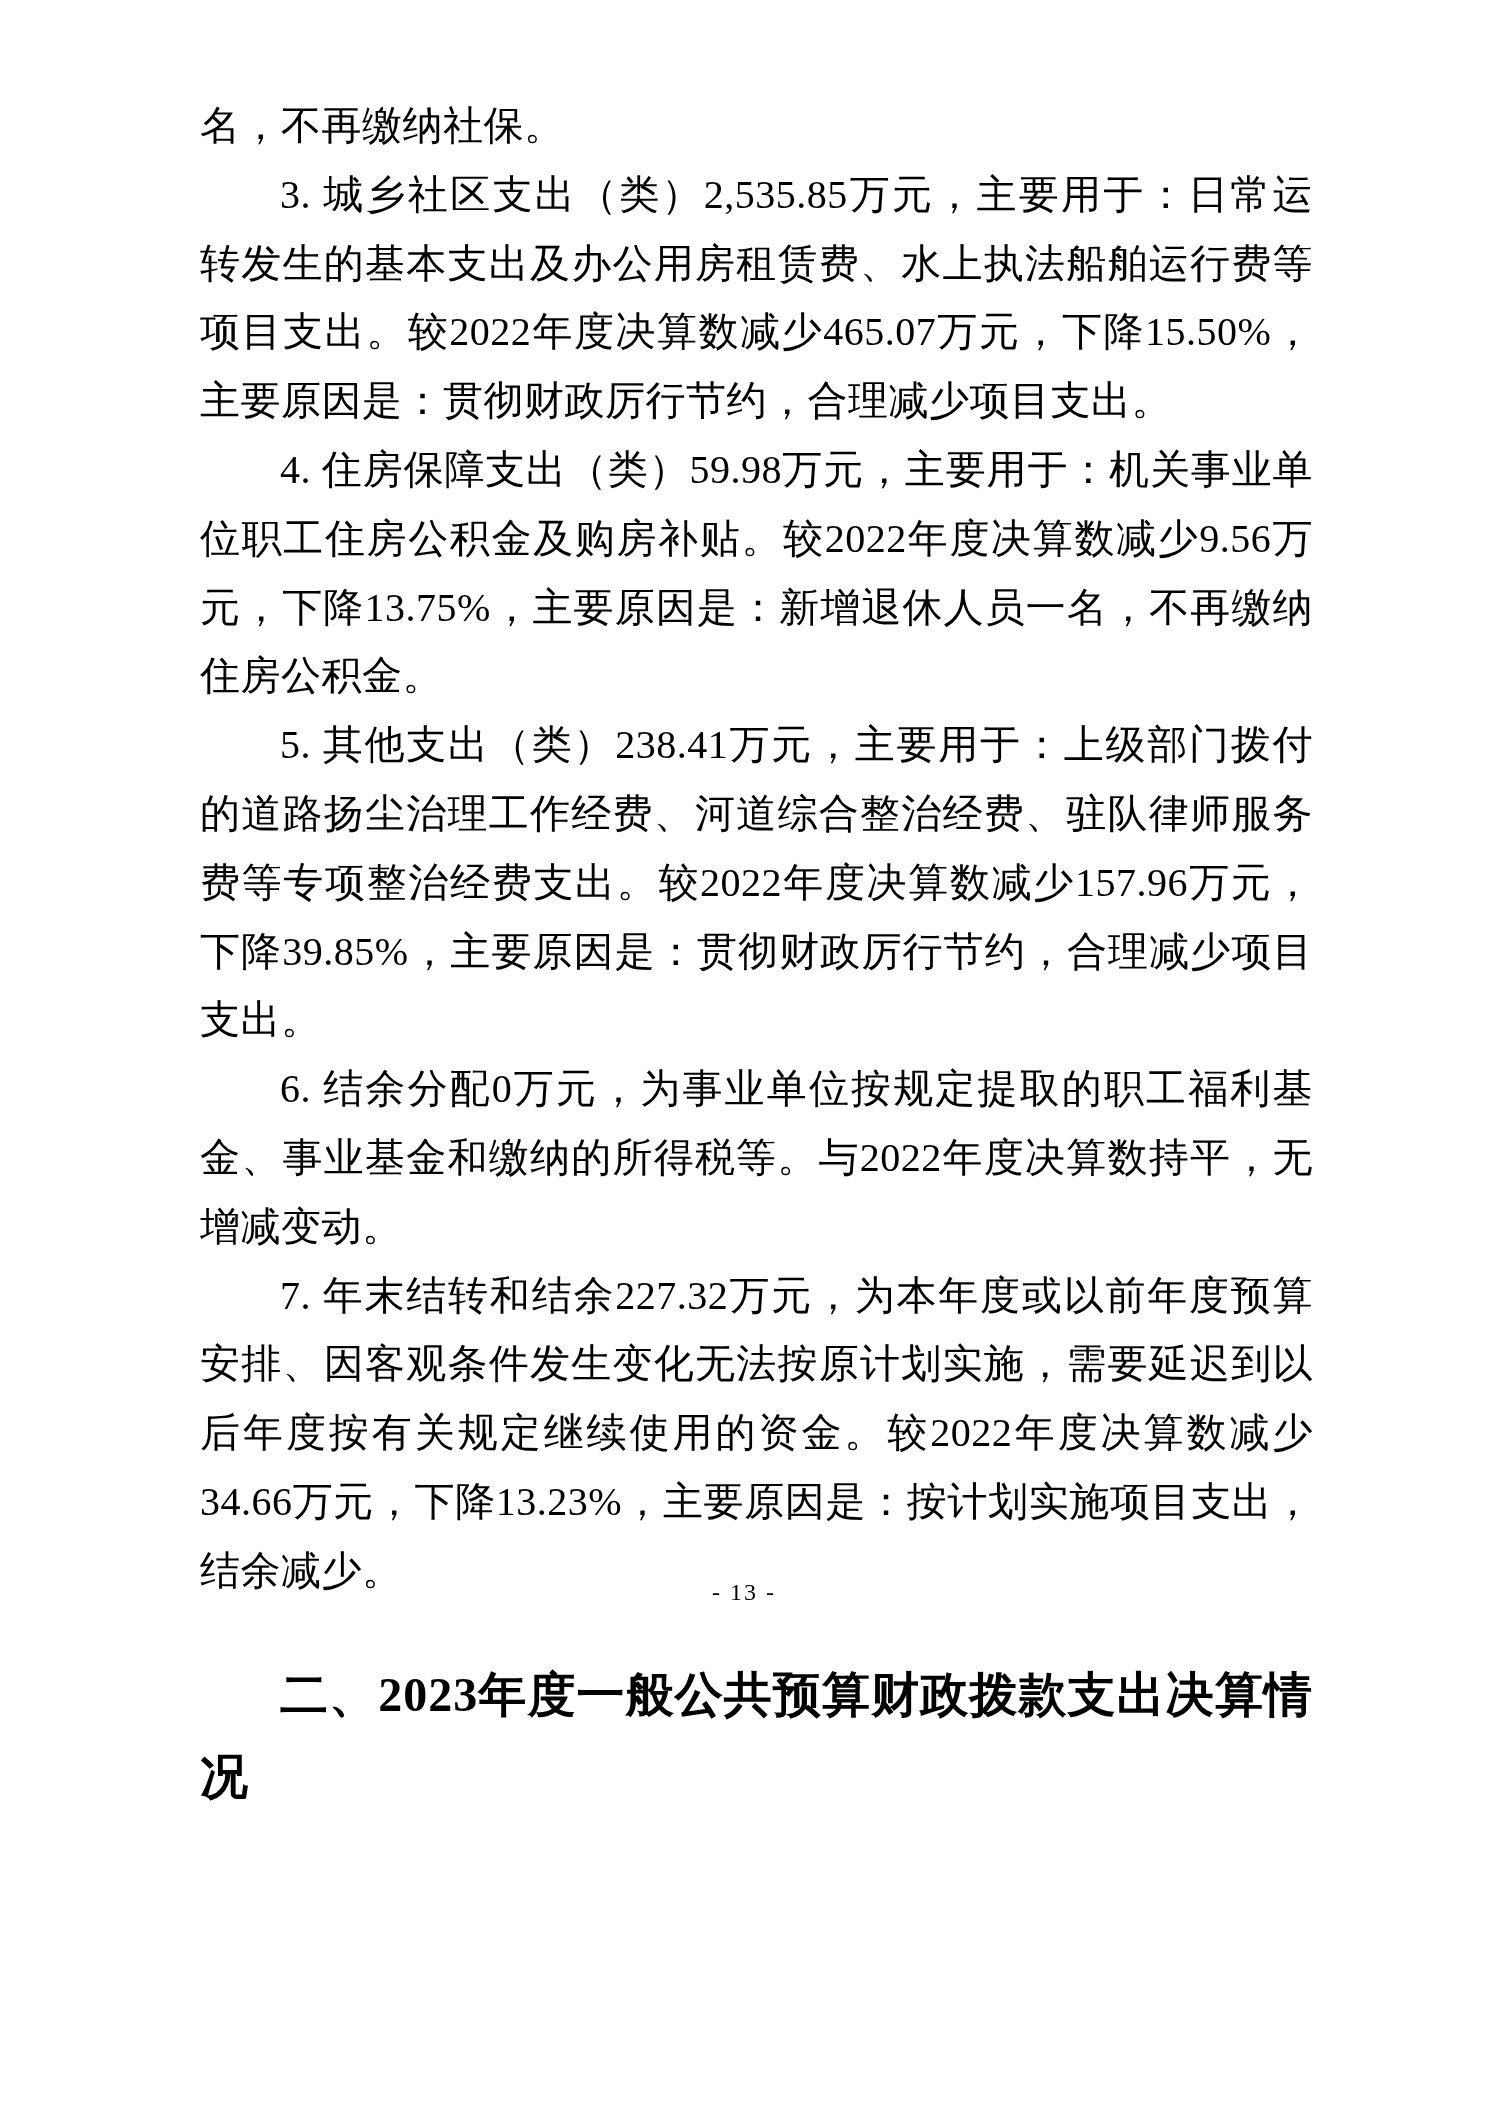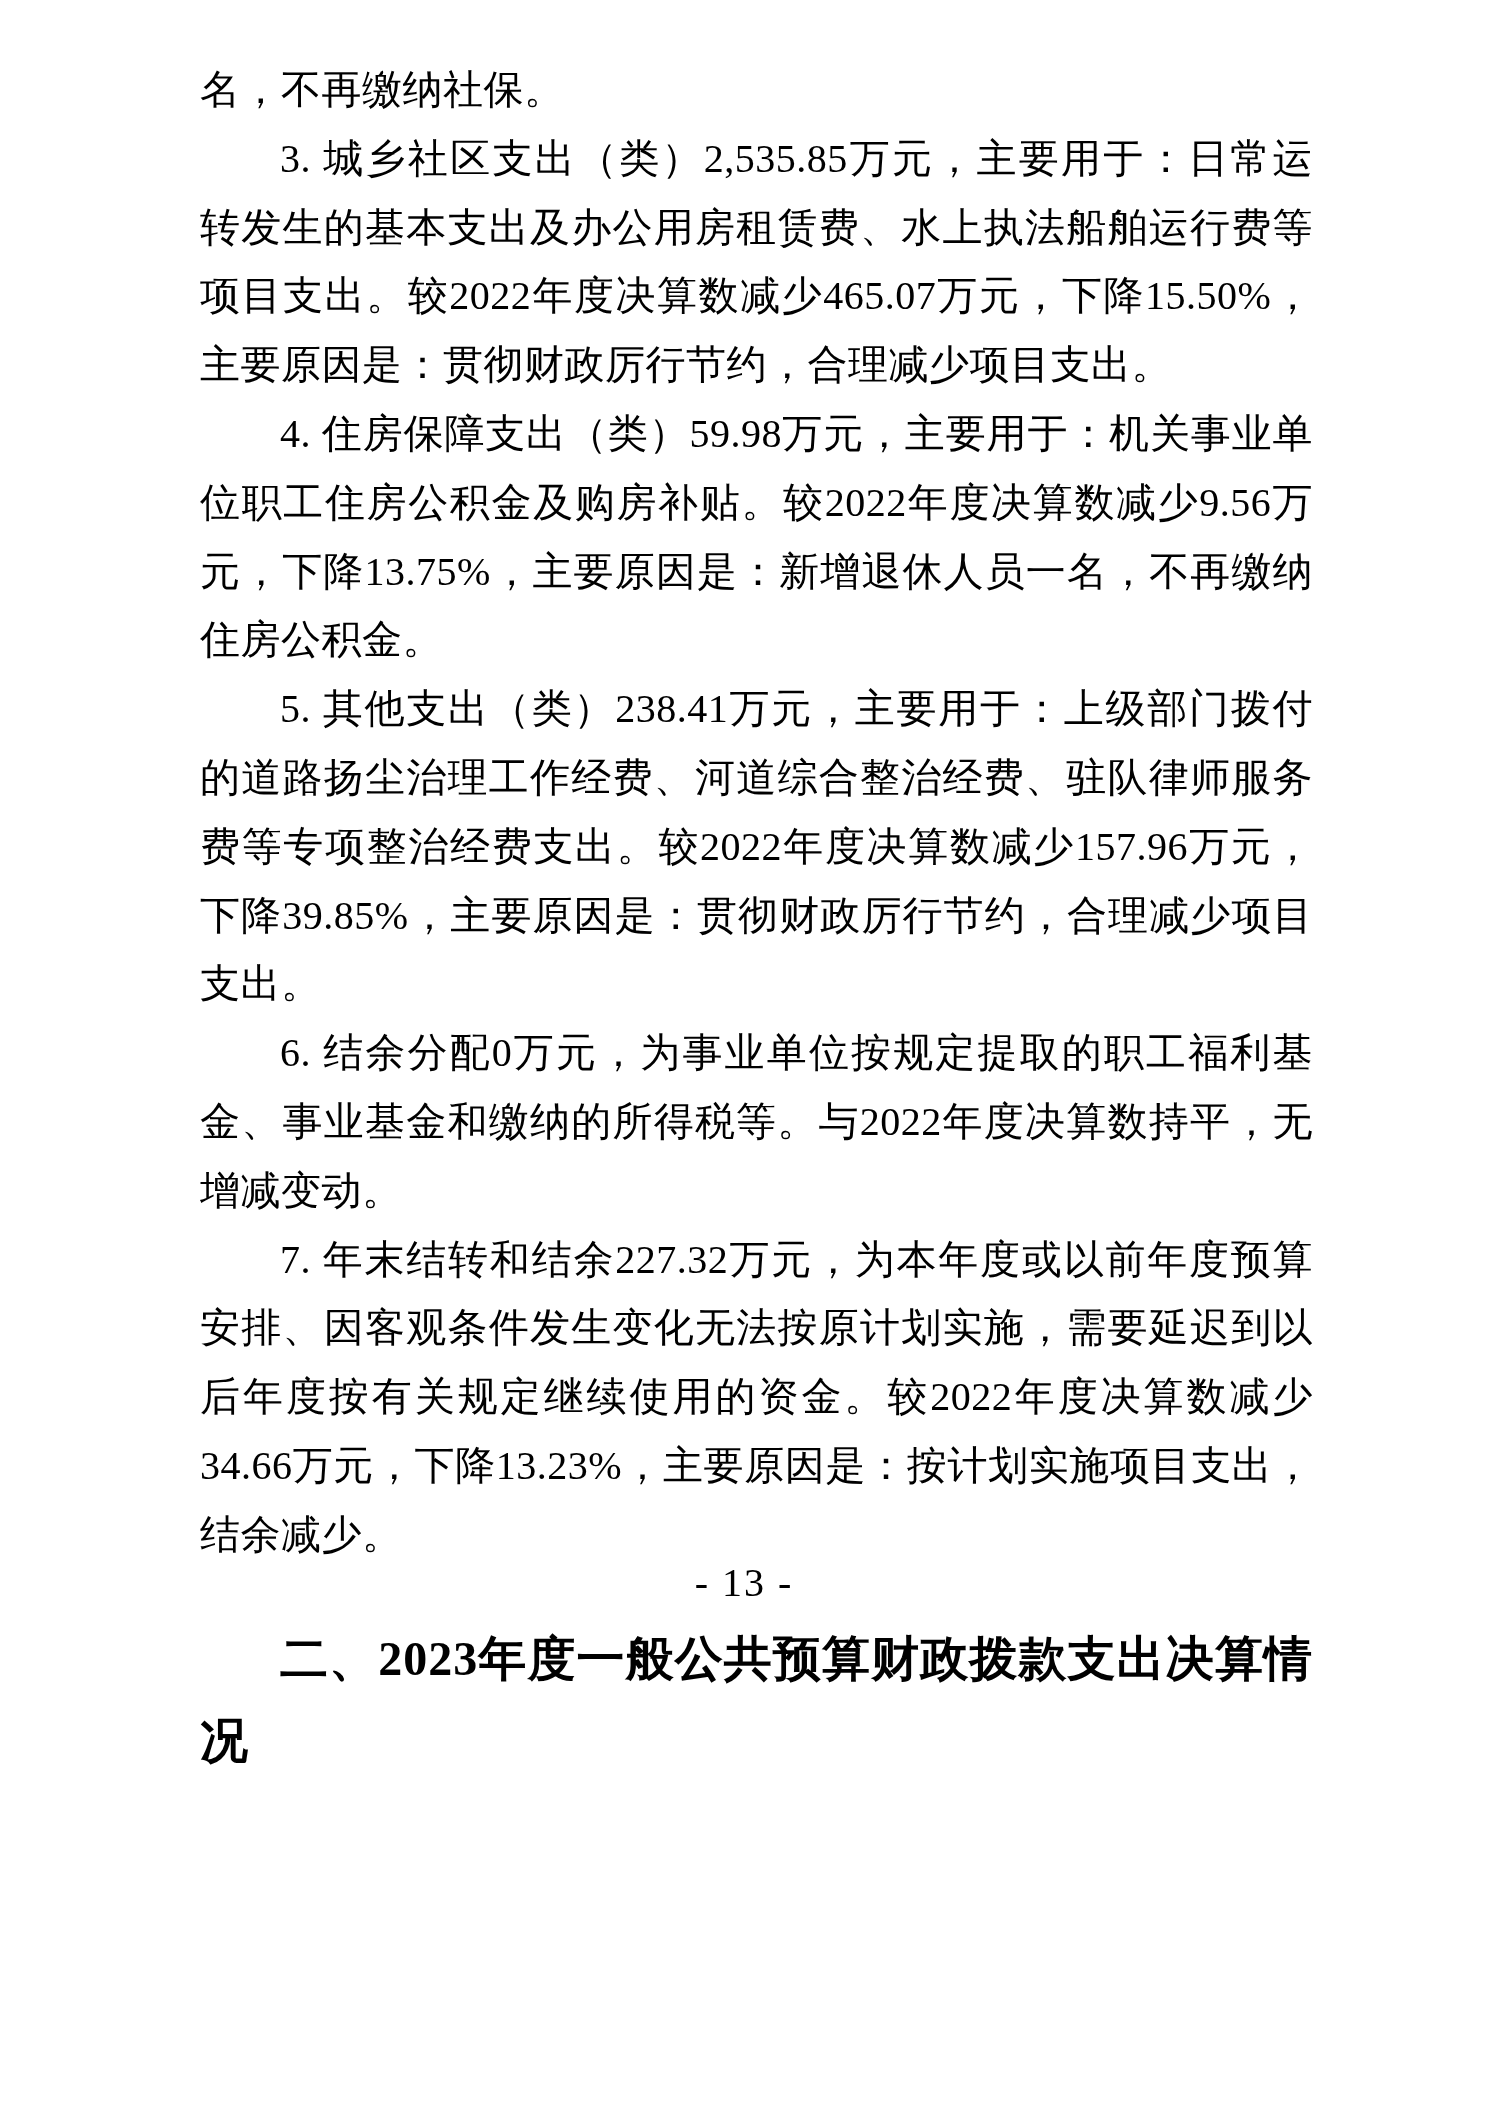--- a/index.html
+++ b/index.html
@@ -13,21 +13,21 @@
     font-family: "Liberation Serif", "DejaVu Serif", serif;
     color: #000000;
     position: relative;
     overflow: hidden;
   }
   .page {
     position: relative;
     width: 1488px;
     height: 1676px;
     box-sizing: border-box;
-    padding: 56px 175px 0 200px;
+    padding: 92px 175px 0 200px;
   }
   .doc-body {
     font-size: 40px;
     line-height: 1.72;
     letter-spacing: 0.5px;
     text-align: justify;
     text-justify: inter-ideograph;
   }
   .para {
     margin: 0 0 0 0;
@@ -45,21 +45,21 @@
     margin-bottom: 10px;
     letter-spacing: 1px;
     line-height: 1.72;
   }
   .footer {
     position: absolute;
     left: 0;
     right: 0;
     bottom: 70px;
     text-align: center;
-    font-size: 40px;
+    font-size: 24px;
     font-family: "Liberation Serif", serif;
     letter-spacing: 2px;
   }
 </style>
 </head>
 <body>
 
 <div class="page">
   <div class="doc-body">
 

